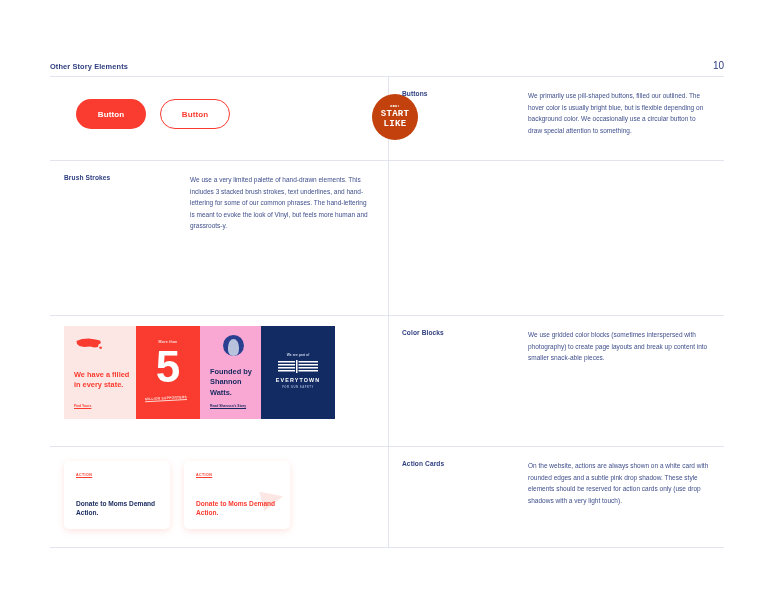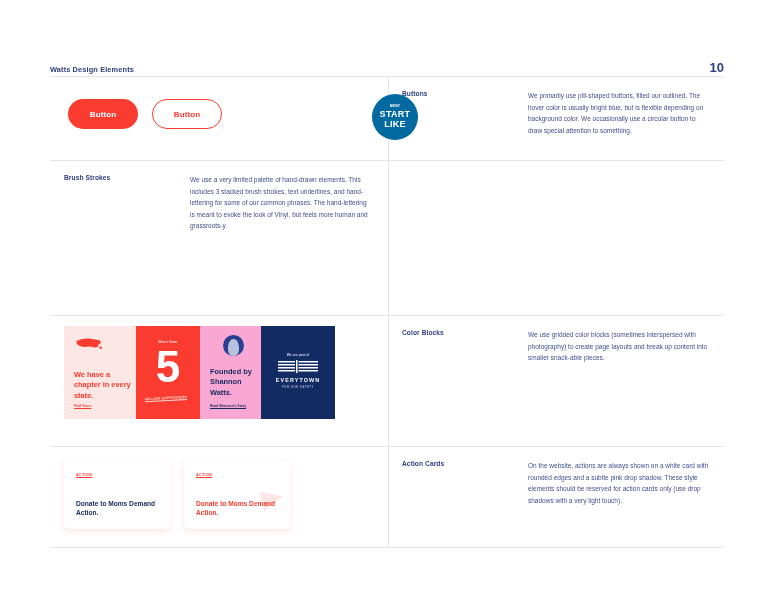--- a/index.html
+++ b/index.html
@@ -21,21 +21,21 @@
   .header {
     position: absolute;
     left: 50px; top: 60px; width: 674px;
     display: flex; align-items: baseline; justify-content: space-between;
   }
   .header-title {
     font-size: 7.4px; font-weight: bold; letter-spacing: .12px;
     color: #2e3e80;
   }
   .header-page {
-    font-size: 13px; font-weight: bold; color: #2e3e80; text-align: center;
+    font-size: 10px; font-weight: normal; color: #2e3e80; text-align: center;
   }
   .header-rule {
     position: absolute; left: 50px; top: 76px; width: 674px; height: 1px;
     background: #e2e5ef;
   }
 
   
   .grid { position: absolute; left: 50px; top: 77px; width: 674px; }
   .vrule {
     position: absolute; left: 338px; top: 0; width: 1px; height: 471px;
@@ -54,36 +54,37 @@
     font-size: 6.5px; line-height: 11.6px; color: #3f4f8c;
     font-weight: normal;
   }
 
   .r1 { height: 84px; }
   .r2 { height: 155px; }
   .r3 { height: 131px; }
   .r4 { height: 101px; }
 
   
-  .btn-row { position:absolute; left: 18px; top: 22px; display:flex; align-items:center; gap:14px; }
+  .btn-row { position:absolute; left: 26px; top: 22px; display:flex; align-items:center; gap:14px; }
   .btn {
     height: 30px; min-width: 70px; border-radius: 16px;
     display: flex; align-items: center; justify-content: center;
     font-size: 8px; font-weight: bold; letter-spacing: .1px;
     padding: 0 18px;
   }
   .btn-filled { background: #fa3b2f; color: #ffffff; }
   .btn-outline { background: #ffffff; color: #fa3b2f; border: 1px solid #fa3b2f; }
 
   .circle-badge {
     position: absolute; left: 322px; top: 17px;
     width: 46px; height: 46px; border-radius: 50%;
-    background: #0369a1; color: #fff;
+    background: #c2410c; color: #fff;
     display: flex; flex-direction: column; align-items: center; justify-content: center;
     line-height: 1;
+    font-family: Liberation Mono, monospace;
   }
   .cb-new { font-size: 3.6px; font-weight: bold; letter-spacing: .2px; margin-bottom: 1.5px; }
   .cb-start { font-size: 9px; font-weight: bold; letter-spacing: .3px; }
   .cb-here { font-size: 9px; font-weight: bold; letter-spacing: .3px; margin-top: .5px; }
 
   
   .strokes { position: absolute; left: 26px; top: 22px; width: 110px; height: 112px; }
   .stroke {
     position: absolute; width: 26px; height: 118px;
     background: #fce7e4; border-radius: 2px;
@@ -201,21 +202,21 @@
   .card-arrow { position: absolute; left: 44px; top: 22px; width: 56px; height: 32px; }
 
   [data-bind] { white-space: pre-line; }
 </style>
 </head>
 <body>
 
 <div class="page">
 
   <div class="header">
-    <div class="header-title" data-bind="header.title">Watts Design Elements</div>
+    <div class="header-title" data-bind="header.title">Other Story Elements</div>
     <div class="header-page" data-bind="header.page_number">10</div>
   </div>
   <div class="header-rule"></div>
 
   <div class="grid">
     <div class="vrule"></div>
 
     <div class="row r1">
       <div class="cell-visual">
         <div class="btn-row">
@@ -243,21 +244,21 @@
 
     <div class="row r3">
       <div class="cell-visual">
         <div class="blocks">
 
           <div class="blk blk1">
             <svg class="us-map" viewBox="0 0 56 32">
               <path fill="#fa3b2f" d="M3 8 L14 4 L27 3 L41 5 L50 7 L52 12 L47 15 L46 20 L39 21 L30 19 L18 20 L9 18 L4 14 Z
                                        M48 20 L53 19 L54 23 L50 24 Z"></path>
             </svg>
-            <div class="blk1-head" data-bind="rows.2.blocks.0.headline">We have a chapter in every state.</div>
+            <div class="blk1-head" data-bind="rows.2.blocks.0.headline">We have a filled in every state.</div>
             <div class="blk1-link" data-bind="rows.2.blocks.0.link">Find Yours</div>
           </div>
 
           <div class="blk blk2">
             <div class="blk2-more" data-bind="rows.2.blocks.1.eyebrow">More than</div>
             <div class="blk2-num" data-bind="rows.2.blocks.1.number">5</div>
             <div class="blk2-sub" data-bind="rows.2.blocks.1.caption">MILLION SUPPORTERS</div>
           </div>
 
           <div class="blk blk3">

